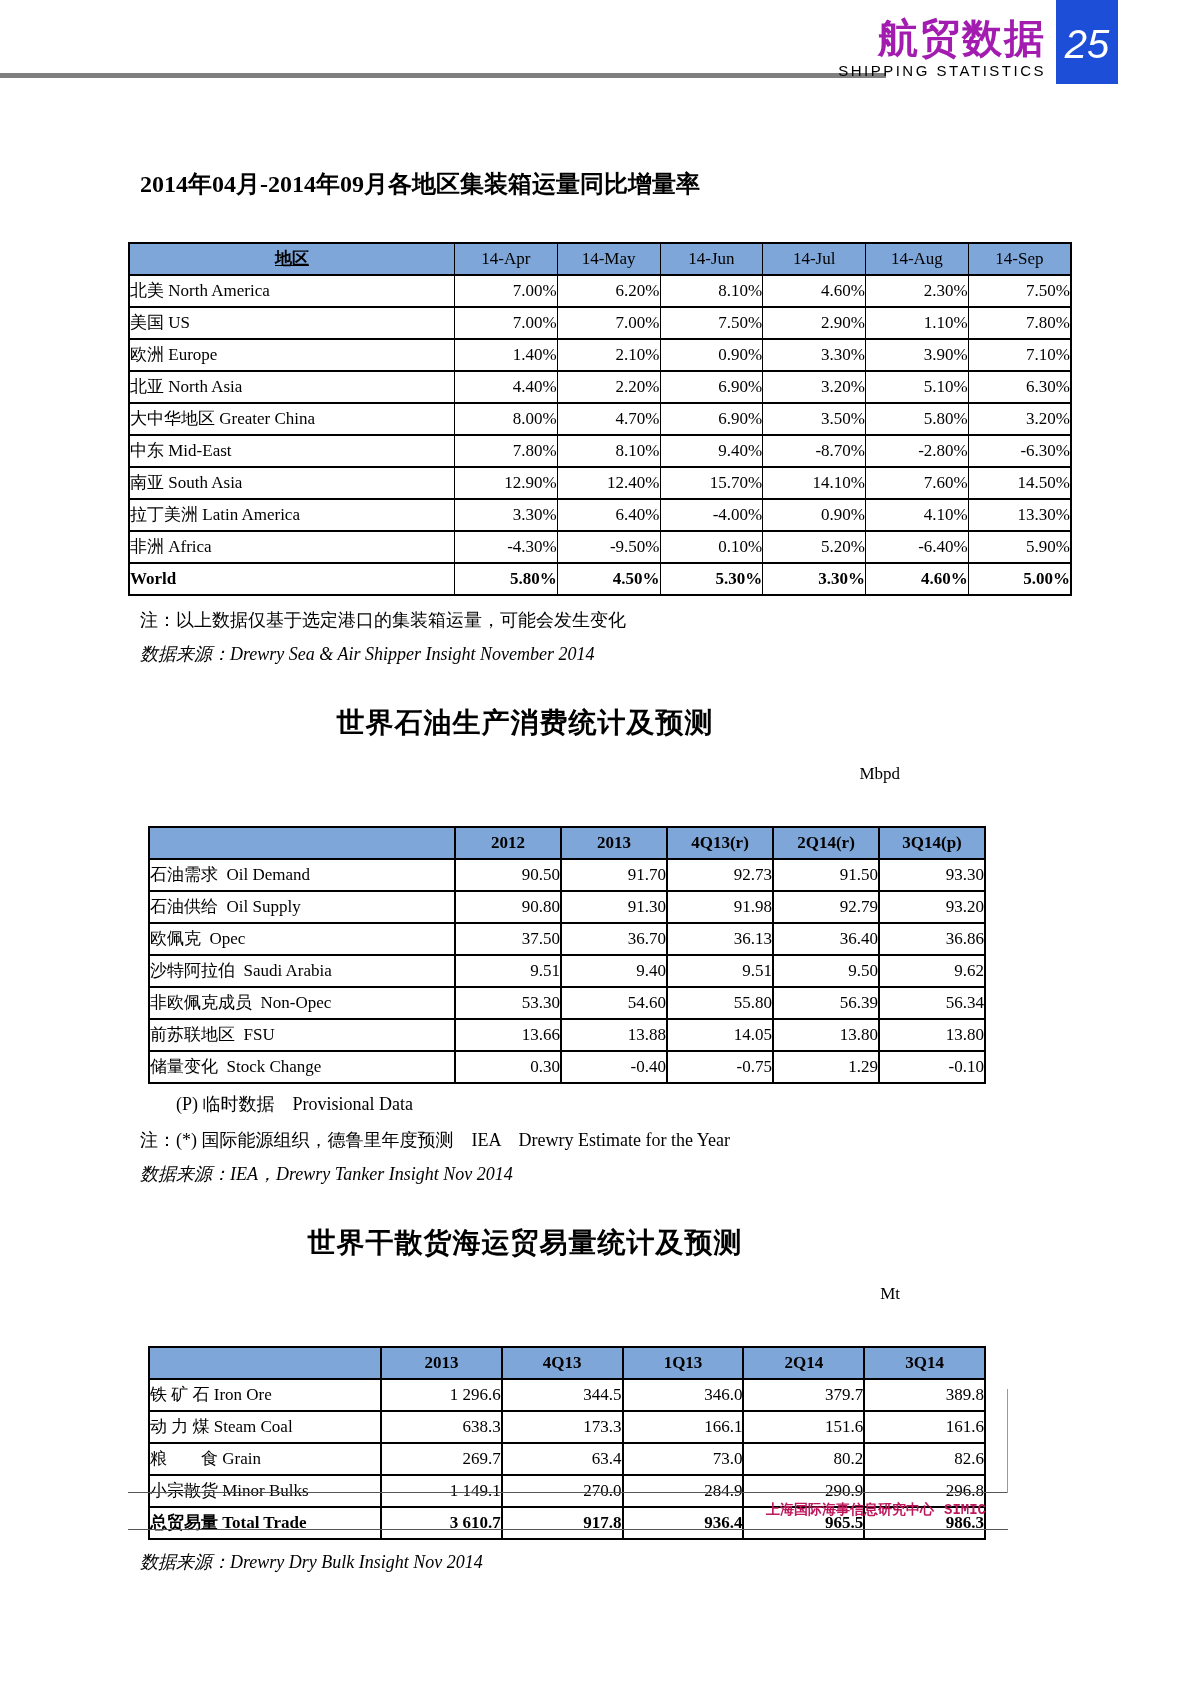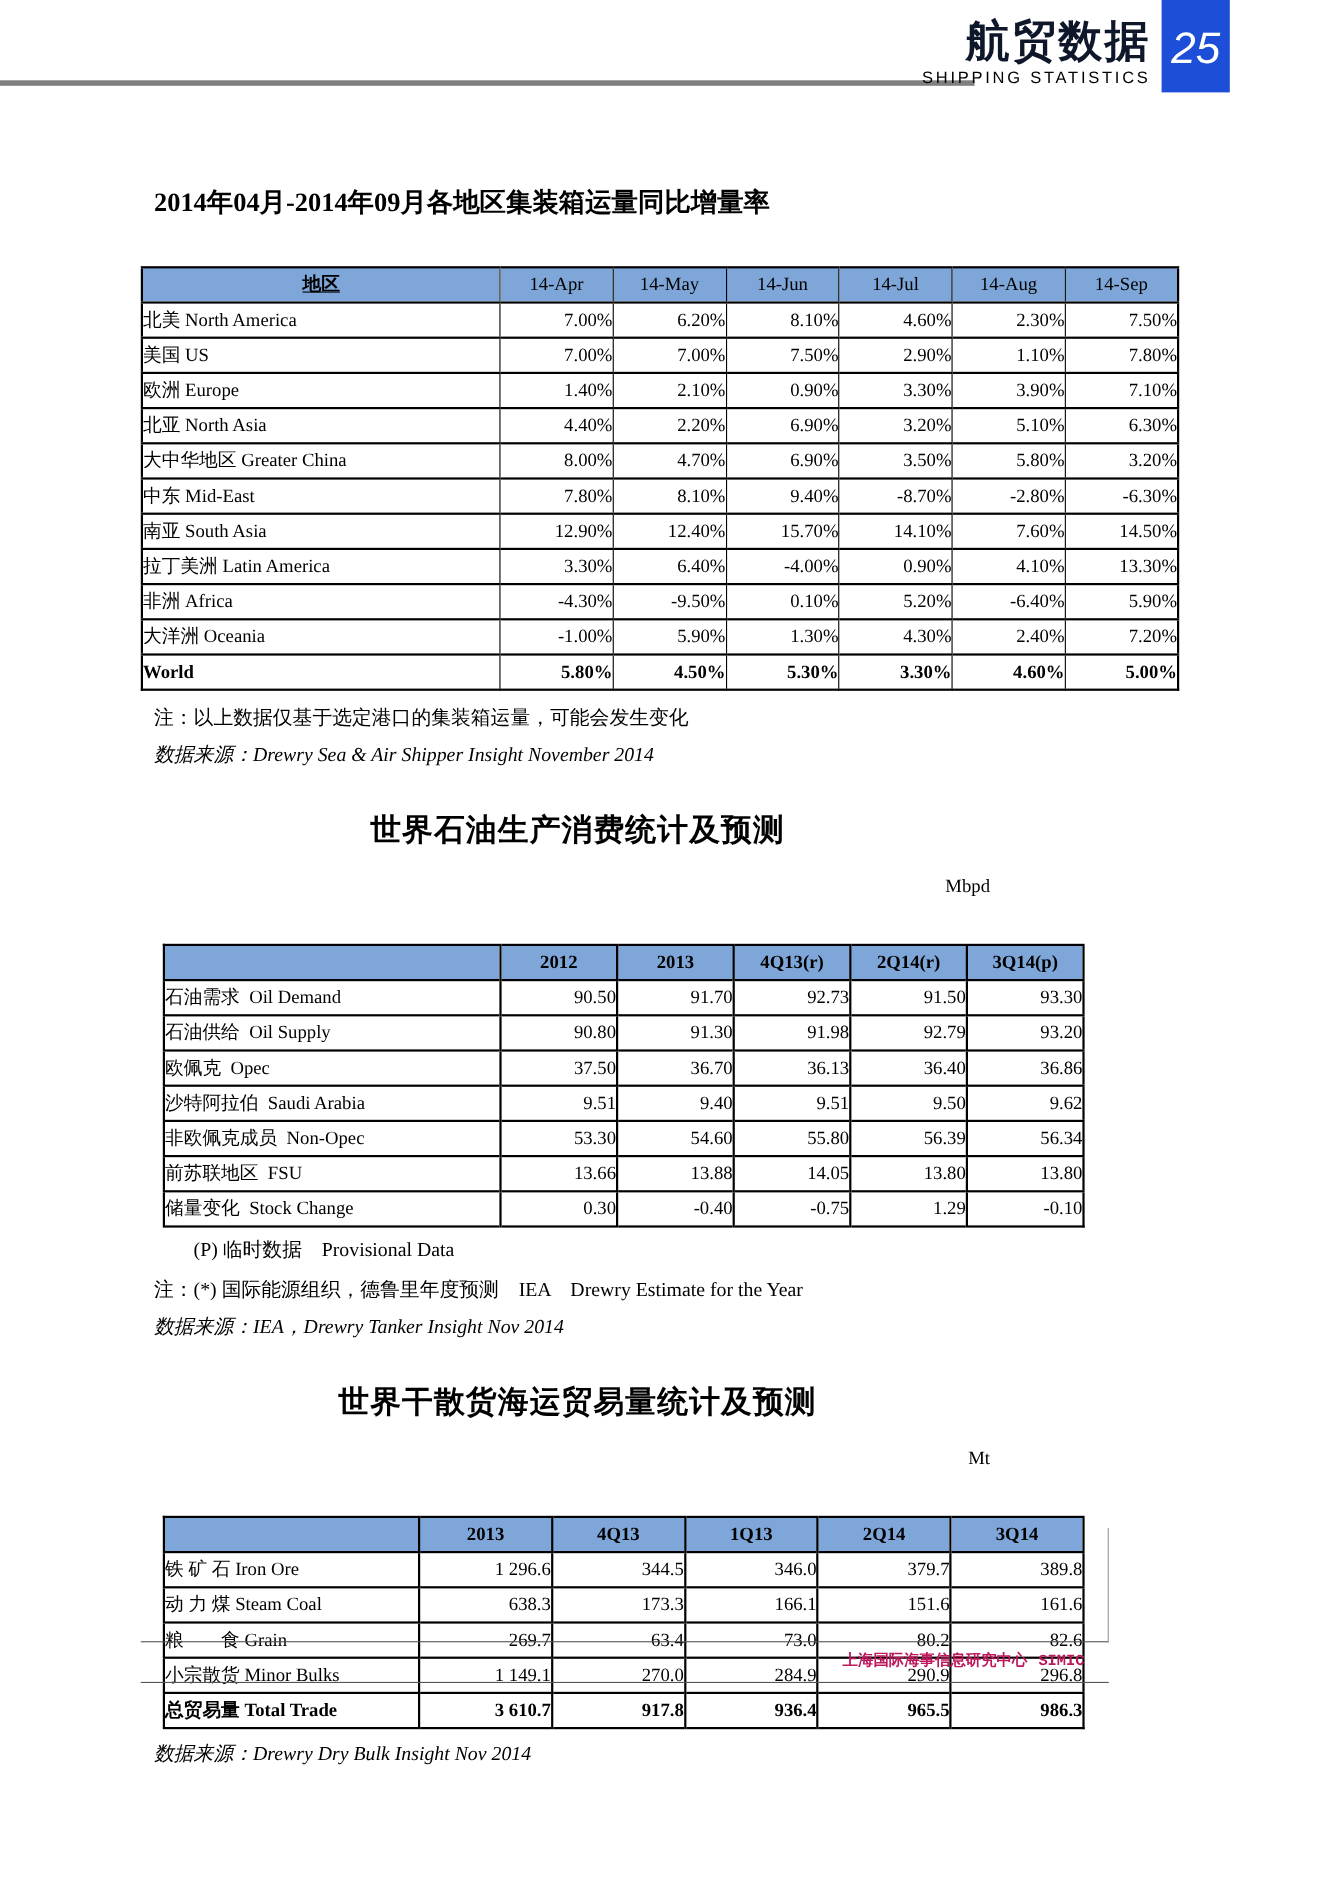--- a/index.html
+++ b/index.html
@@ -7,21 +7,21 @@
     position:relative; width:1200px; height:1707px; margin:0 auto;
     background:#ffffff; overflow:hidden;
     font-family:"Liberation Serif","DejaVu Serif",serif; color:#000;
   }
   
   .hdr { position:relative; height:88px; }
   .hdr-rule { position:absolute; left:0; top:73px; width:886px; height:5px; background:#7f7f7f; }
   .hdr-titles { position:absolute; right:154px; top:16px; text-align:right; }
   .hdr-cn {
     font-family:"Liberation Sans","DejaVu Sans",sans-serif;
-    font-size:40px; font-weight:bold; color:#0f172a; letter-spacing:2px; line-height:44px;
+    font-size:40px; font-weight:bold; color:#a21caf; letter-spacing:2px; line-height:44px;
   }
   .hdr-en {
     font-family:"Liberation Sans","DejaVu Sans",sans-serif;
     font-size:15px; color:#000000; letter-spacing:2.5px; margin-top:2px;
   }
   .page-num {
     position:absolute; right:82px; top:0; width:62px; height:84px;
     background:#1d4ed8; color:#fff; text-align:center; line-height:88px;
     font-family:"Liberation Sans","DejaVu Sans",sans-serif; font-size:40px;font-style:italic;
   }
@@ -173,29 +173,20 @@
           </tr>
           <tr>
             <td class="lbl">非洲 Africa</td>
             <td class="num">-4.30%</td>
             <td class="num">-9.50%</td>
             <td class="num">0.10%</td>
             <td class="num">5.20%</td>
             <td class="num">-6.40%</td>
             <td class="num">5.90%</td>
           </tr>
-          <tr>
-            <td class="lbl">大洋洲 Oceania</td>
-            <td class="num">-1.00%</td>
-            <td class="num">5.90%</td>
-            <td class="num">1.30%</td>
-            <td class="num">4.30%</td>
-            <td class="num">2.40%</td>
-            <td class="num">7.20%</td>
-          </tr>
           <tr class="total">
             <td class="lbl">World</td>
             <td class="num">5.80%</td>
             <td class="num">4.50%</td>
             <td class="num">5.30%</td>
             <td class="num">3.30%</td>
             <td class="num">4.60%</td>
             <td class="num">5.00%</td>
           </tr>
         </tbody>

